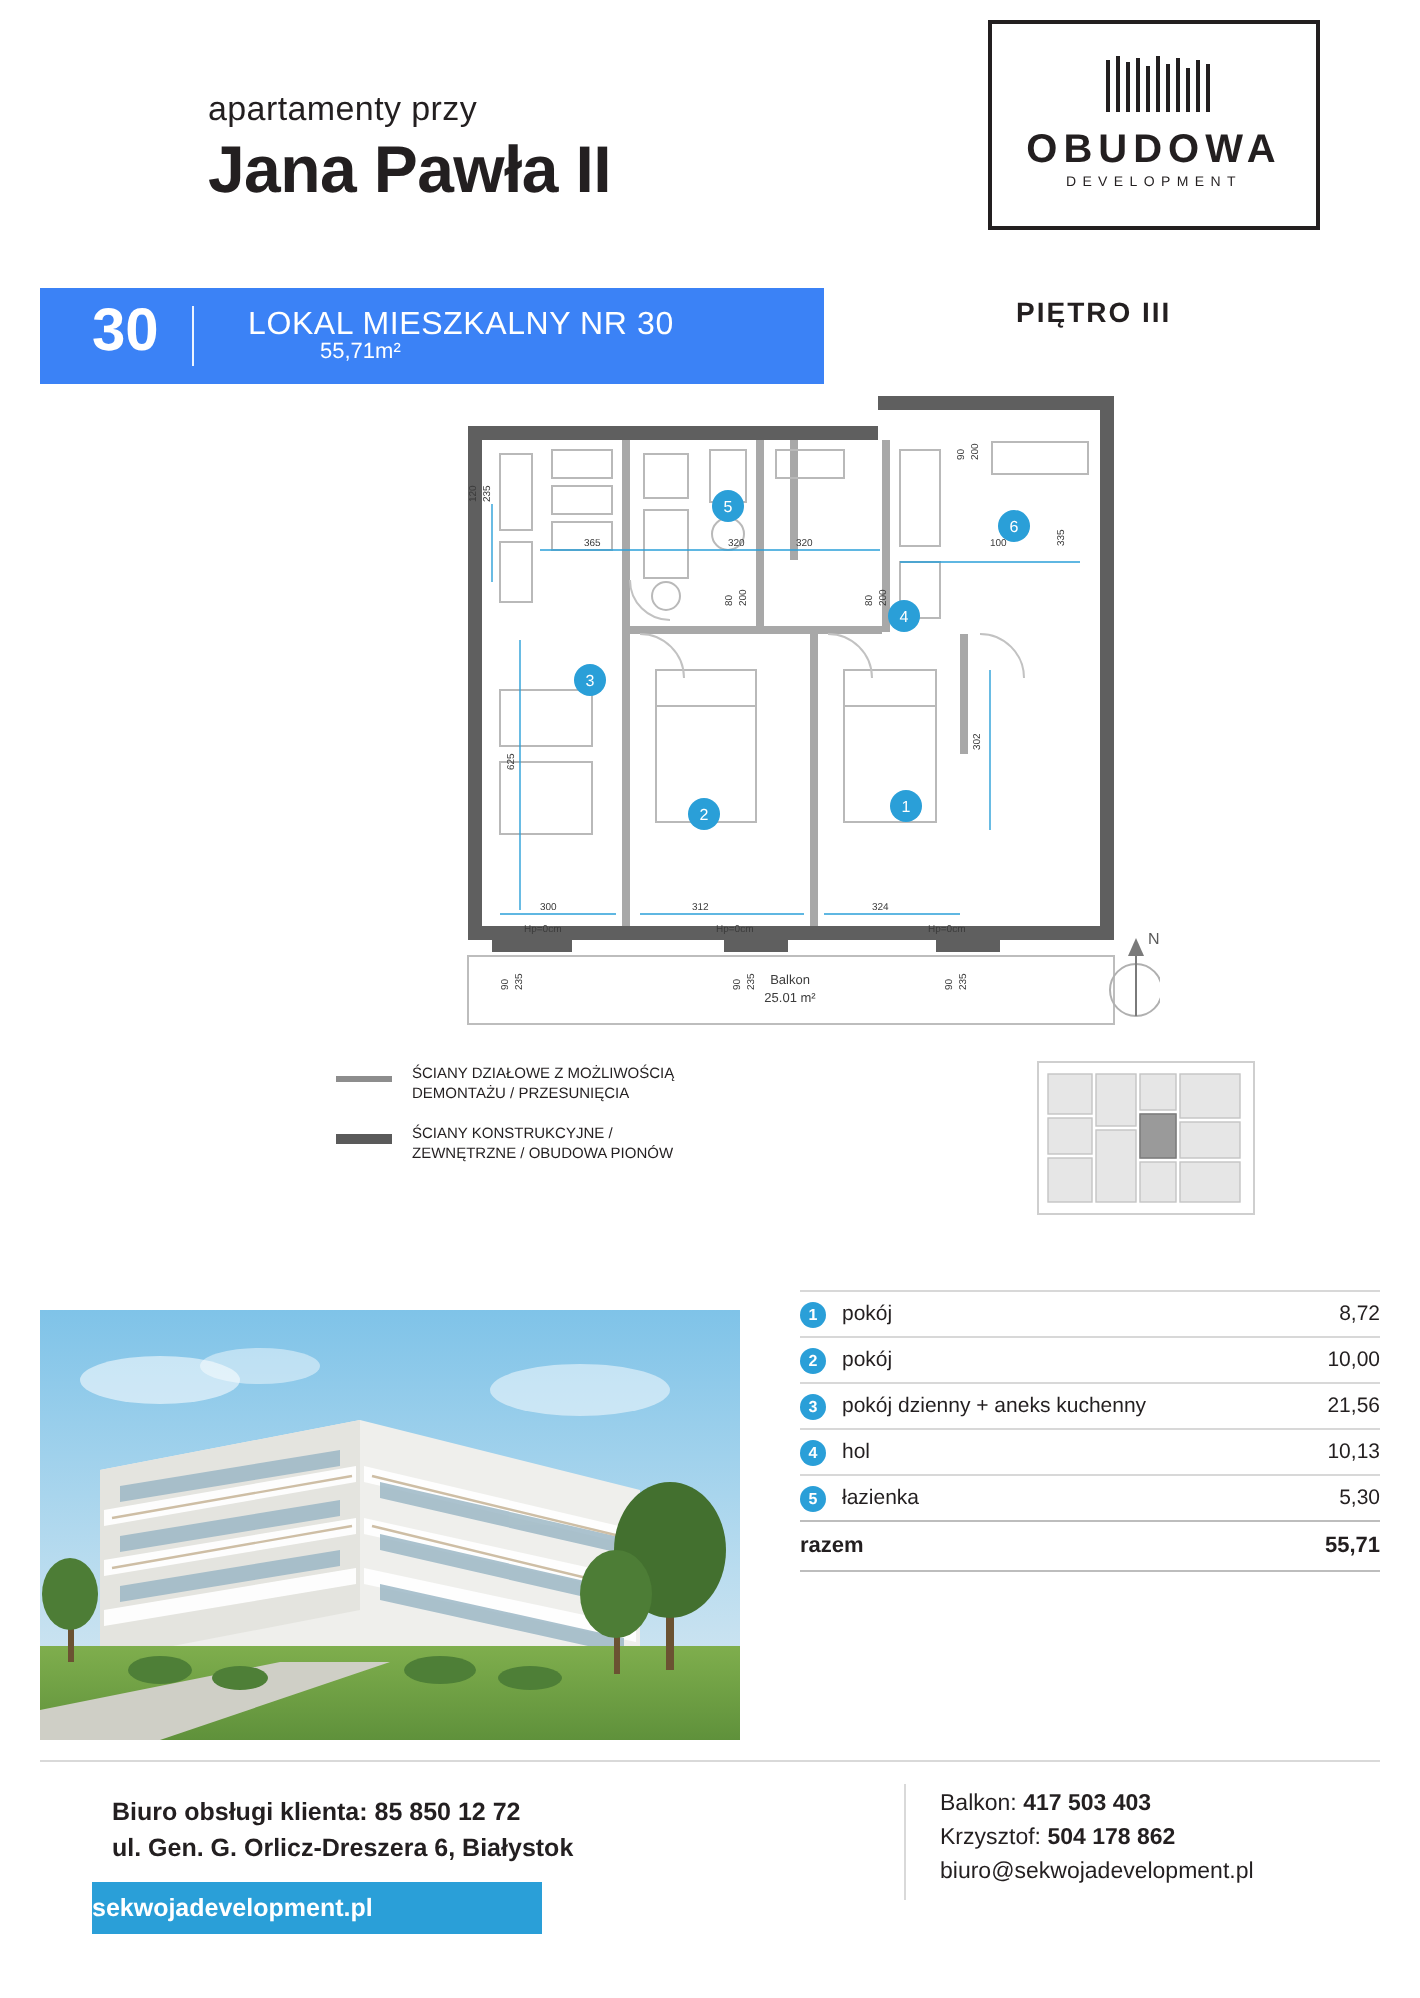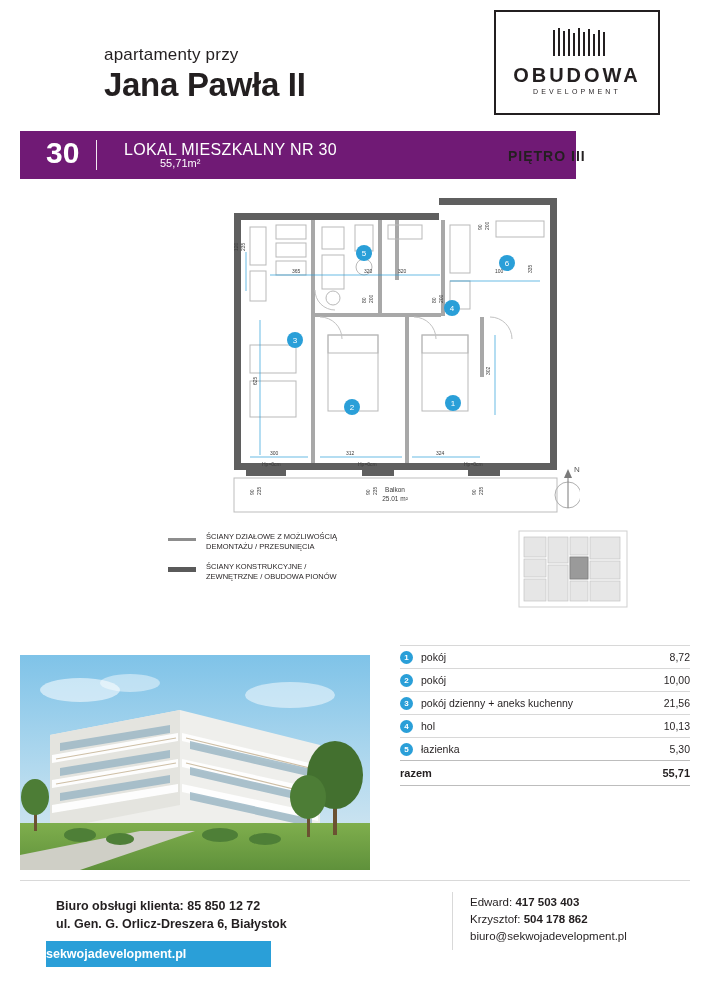--- a/index.html
+++ b/index.html
@@ -33,22 +33,22 @@
     position:absolute; left:0; right:0; top:52px;
     text-align:center; font-size:20px; font-weight:bold; letter-spacing:3px;
   }
   .logo-sub {
     position:absolute; left:0; right:0; top:76px;
     text-align:center; font-size:7px; letter-spacing:3.2px; color:#231f20;
   }
 
   
   .bluebar {
-    position:absolute; left:20px; top:131px; width:556px; height:48px;
-    background:#701a75;
+    position:absolute; left:20px; top:144px; width:392px; height:48px;
+    background:#3b82f6;
   }
   .bluebar .num {
     position:absolute; left:26px; top:5px;
     font-size:30px; font-weight:bold; color:#fff;
   }
   .bluebar .sep {
     position:absolute; left:76px; top:9px; width:1px; height:30px;
     background:#ffffff; opacity:.9;
   }
   .bluebar .l1 {
@@ -445,21 +445,21 @@
 
   <div class="f-left">
     <div class="l1">Biuro obsługi klienta: 85 850 12 72</div>
     <div class="l2">ul. Gen. G. Orlicz-Dreszera 6, Białystok</div>
   </div>
 
   <div class="vdiv"></div>
 
   <div class="f-right">
     <div>
-      <span>Edward:</span>
+      <span>Balkon:</span>
       <b>417 503 403</b>
     </div>
     <div>
       <span>Krzysztof:</span>
       <b>504 178 862</b>
     </div>
     <div>biuro@sekwojadevelopment.pl</div>
   </div>
 
   <div class="site-btn">sekwojadevelopment.pl</div>

